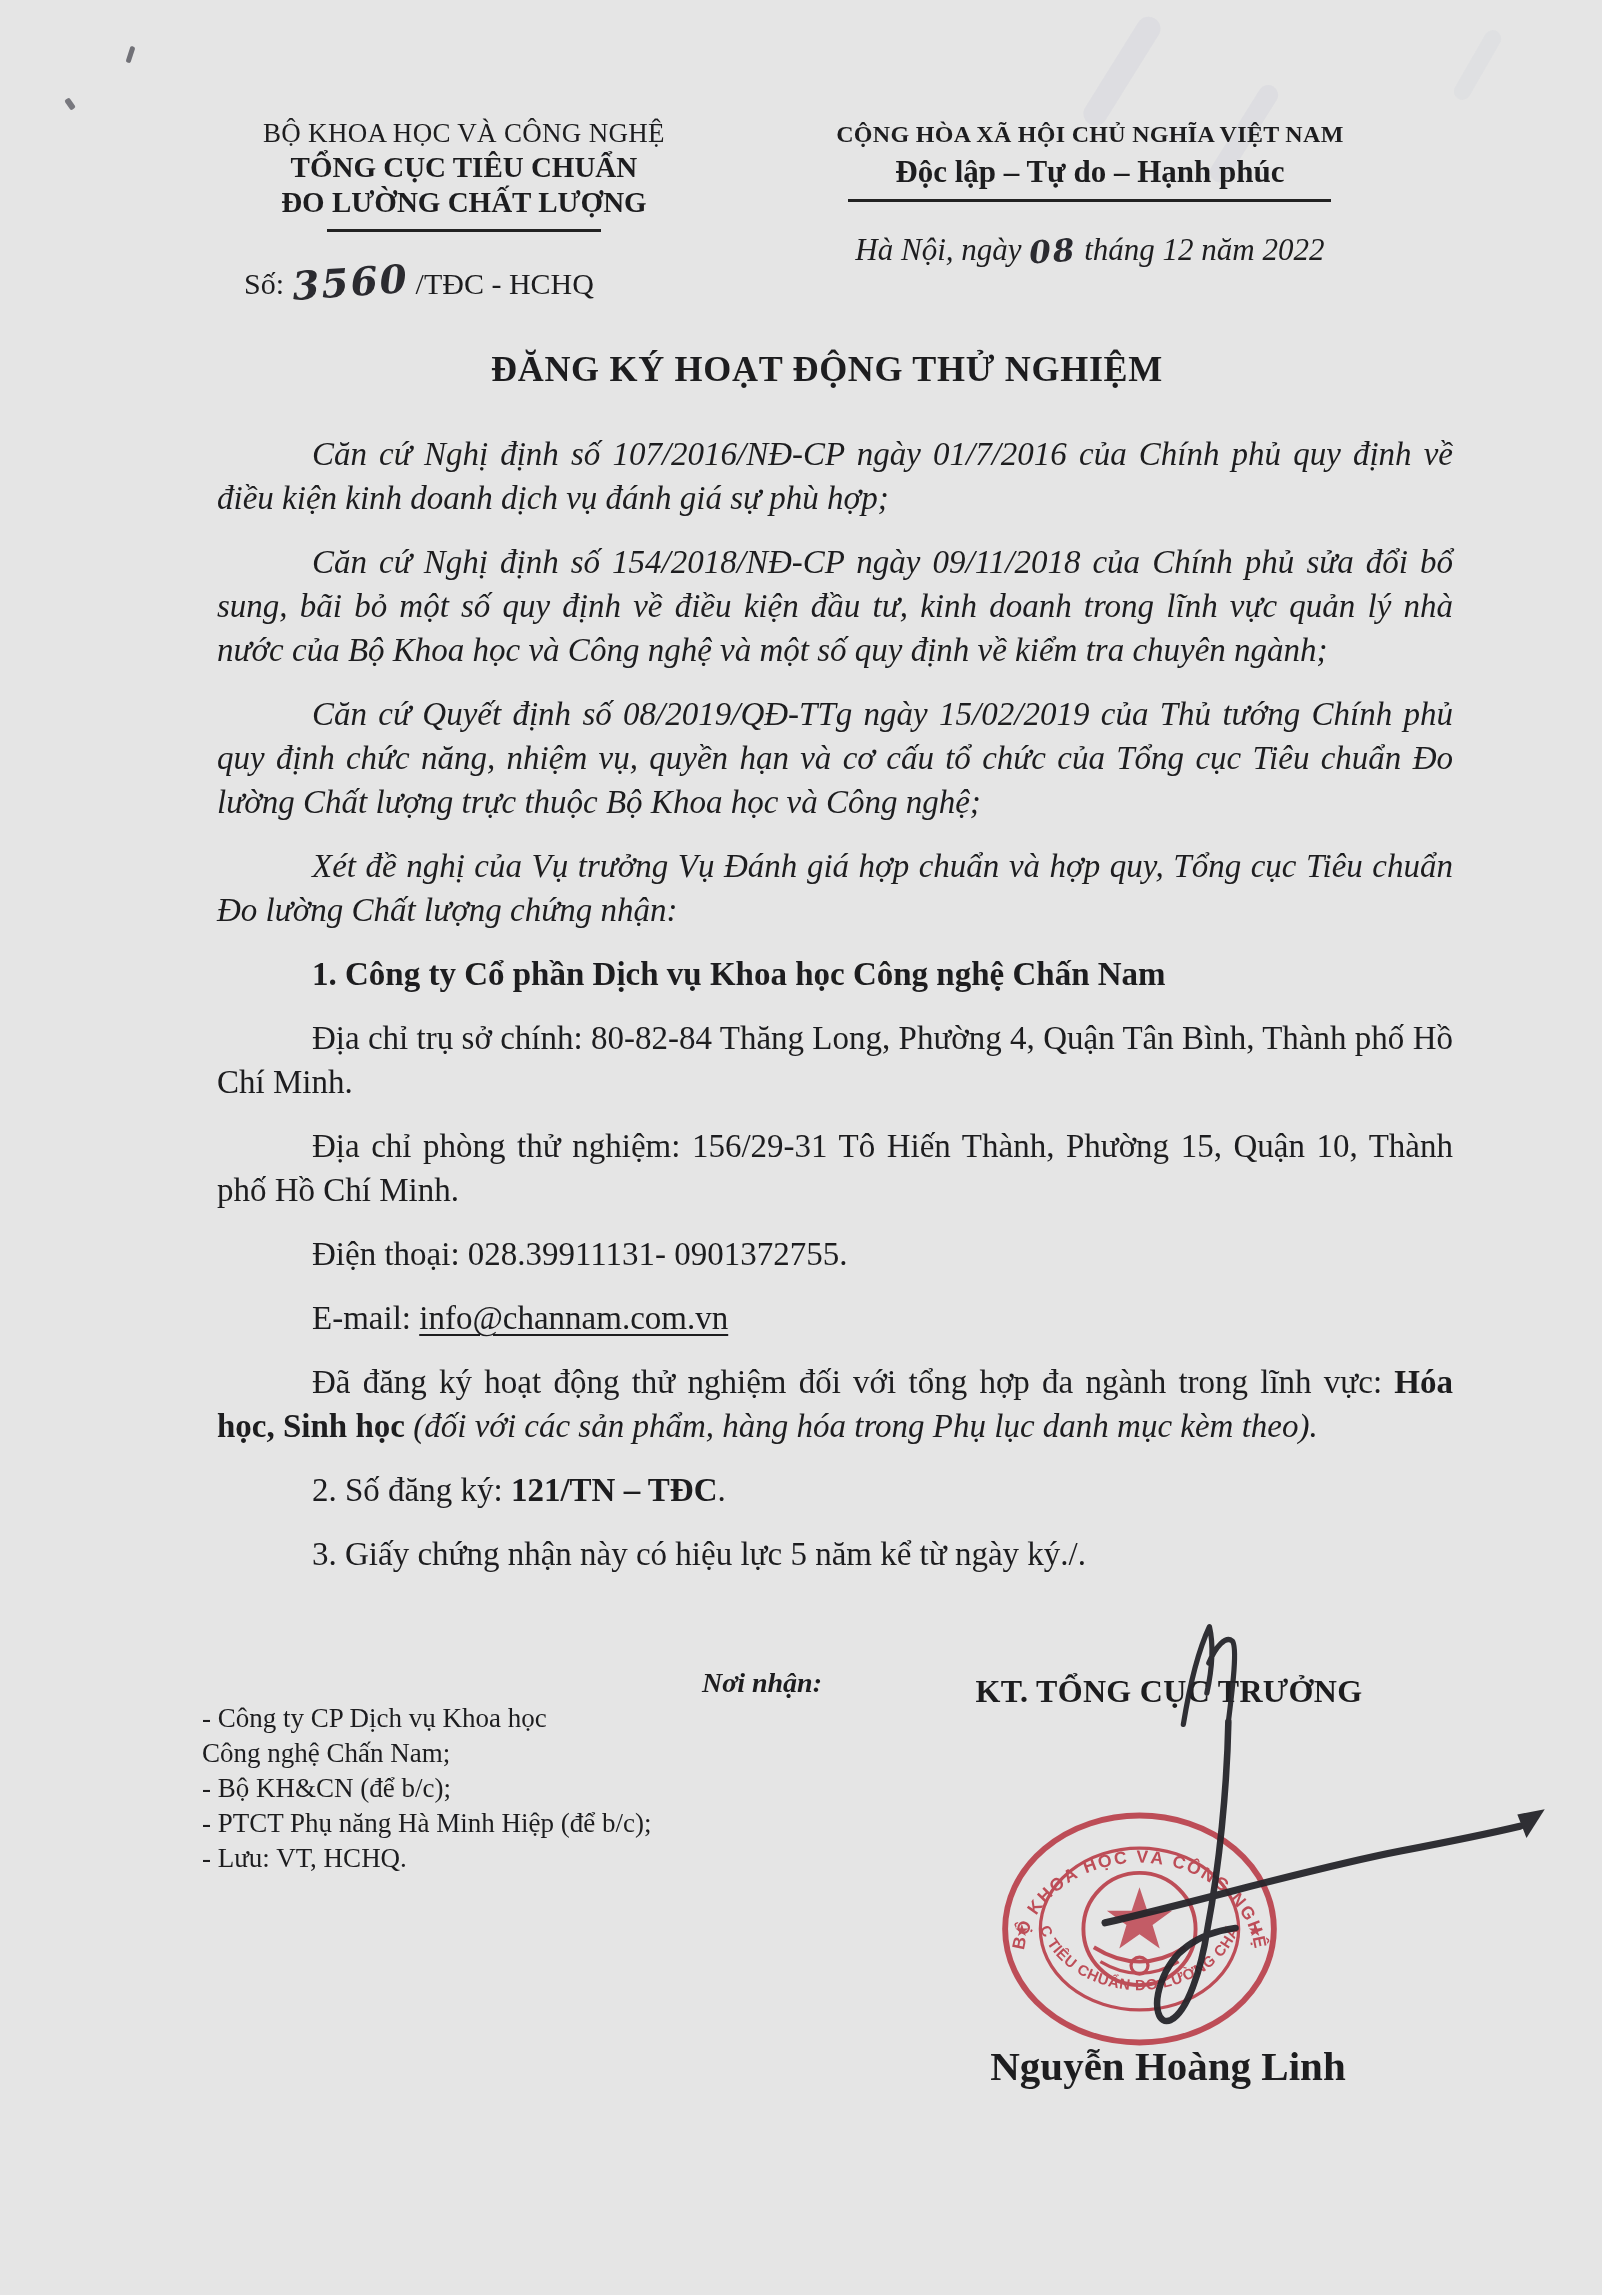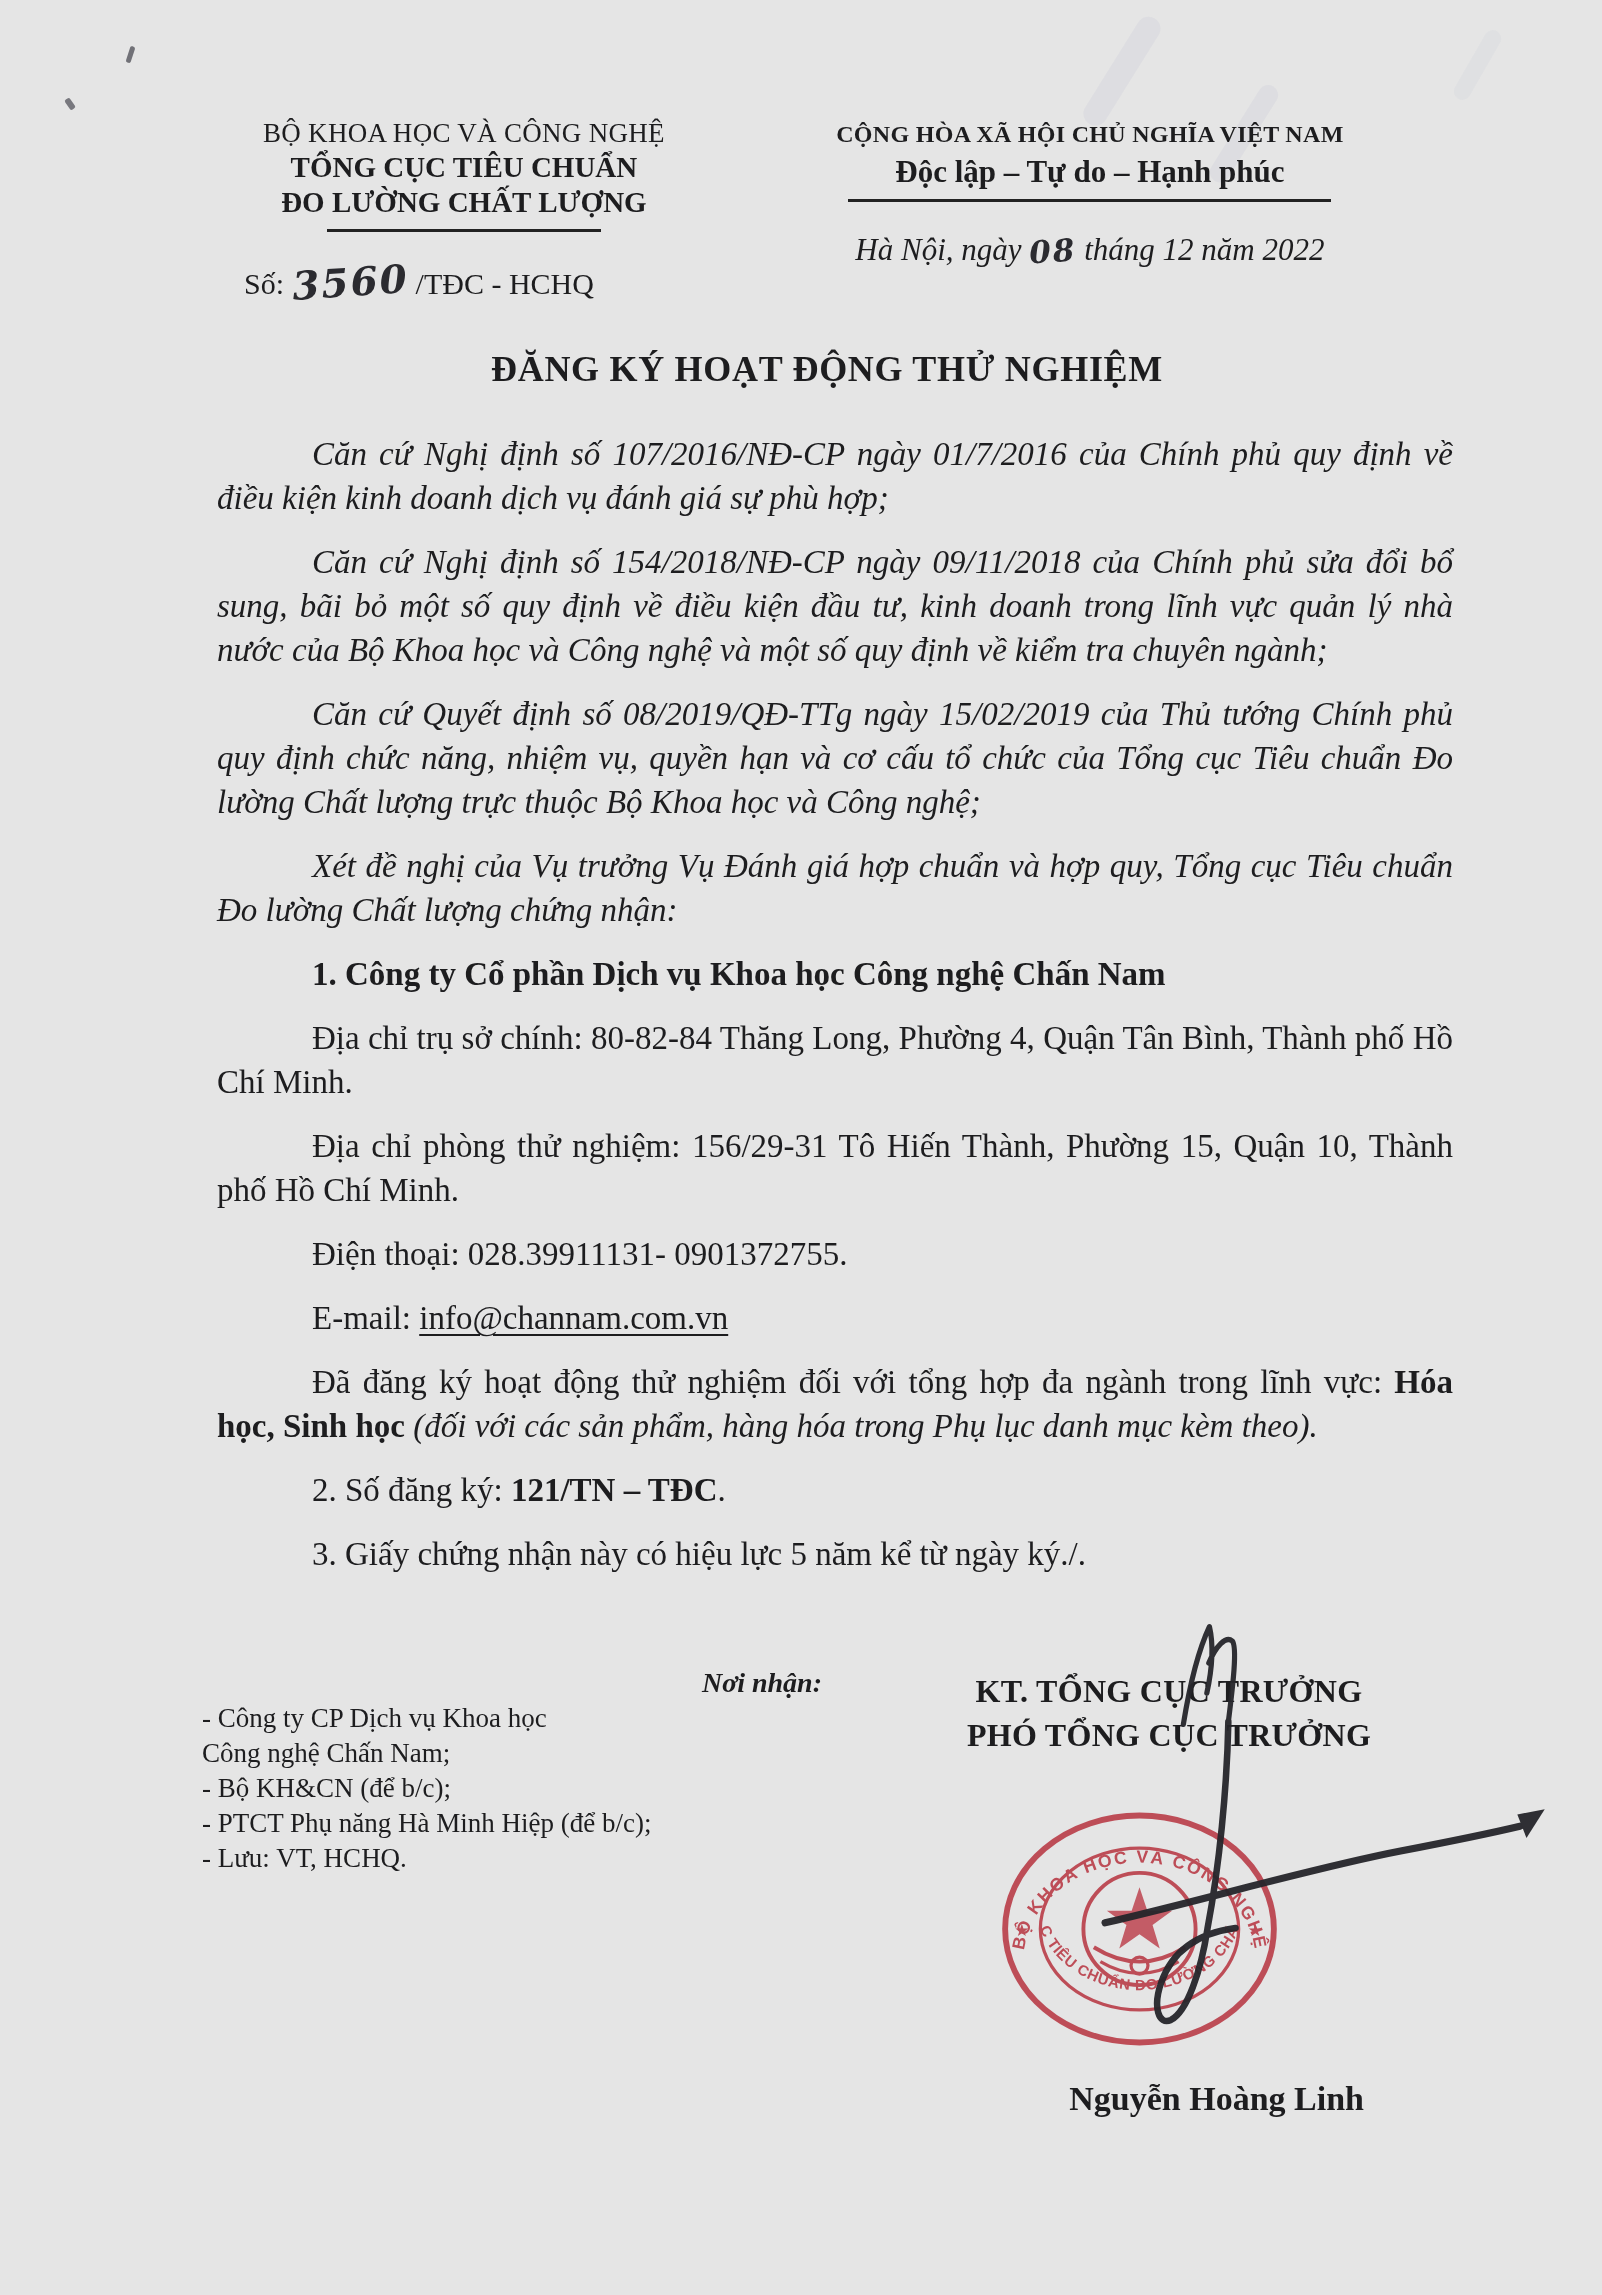--- a/index.html
+++ b/index.html
@@ -47,21 +47,21 @@
   .bold{font-weight:bold;}
   .u{text-decoration:underline;text-underline-offset:5.2px;text-decoration-thickness:2px;}
   
   .footer-left{position:absolute;left:202px;top:1664px;width:620px;}
   .noi-nhan{font-size:28px;font-weight:bold;font-style:italic;line-height:37px;text-align:right;}
   .fl-item{font-size:27px;line-height:35px;}
   .sig-block{position:absolute;left:862px;top:1669px;width:614px;text-align:center;}
   .sig-line{font-size:32px;line-height:44px;font-weight:bold;letter-spacing:0.3px;}
   .signer-name{
     position:absolute;left:972px;top:2042px;width:392px;
-    text-align:right;font-size:34px;font-weight:bold;margin-top:38px;
+    text-align:center;font-size:41px;font-weight:bold;
   }
   
   .seal{position:absolute;left:996px;top:1805px;opacity:0.9;mix-blend-mode:multiply;}
   .signature{position:absolute;left:1032px;top:1586px;}
   
   .artifact{position:absolute;background:#4a4a52;border-radius:2px;}
   .a1{left:128px;top:46px;width:4.6px;height:17px;transform:rotate(18deg);opacity:.75;}
   .a2{left:67px;top:98px;width:5.9px;height:11.8px;transform:rotate(-35deg);opacity:.7;}
   .smudge{position:absolute;background:#8b93b8;opacity:0.09;border-radius:26px;}
   .s1{left:1110px;top:9.1px;width:23.5px;height:124px;transform:rotate(32deg);}
@@ -132,21 +132,20 @@
     <div class="noi-nhan">Nơi nhận:</div>
     <div class="fl-item">- Công ty CP Dịch vụ Khoa học</div>
     <div class="fl-item">Công nghệ Chấn Nam;</div>
     <div class="fl-item">- Bộ KH&amp;CN (để b/c);</div>
     <div class="fl-item">- PTCT Phụ năng Hà Minh Hiệp (để b/c);</div>
     <div class="fl-item">- Lưu: VT, HCHQ.</div>
   </div>
 
   <div class="sig-block">
     <div class="sig-line">KT. TỔNG CỤC TRƯỞNG</div>
-    <div class="sig-line">PHÓ TỔNG CỤC TRƯỞNG</div>
   </div>
 
   <svg class="seal" width="287" height="248" viewBox="0 0 440 380">
     <defs>
       <path id="sealTop" d="M 44 216 A 178 150 0 0 1 396 216" fill="none"></path>
       <path id="sealBot" d="M 66 186 A 160 134 0 0 0 374 186" fill="none"></path>
     </defs>
     <ellipse cx="220" cy="190" rx="206" ry="174" fill="none" stroke="#cf4350" stroke-width="9"></ellipse>
     <ellipse cx="220" cy="190" rx="152" ry="124" fill="none" stroke="#cf4350" stroke-width="5"></ellipse>
     <text font-family="Liberation Sans, sans-serif" font-size="27" font-weight="bold" fill="#cf4350" letter-spacing="3">

